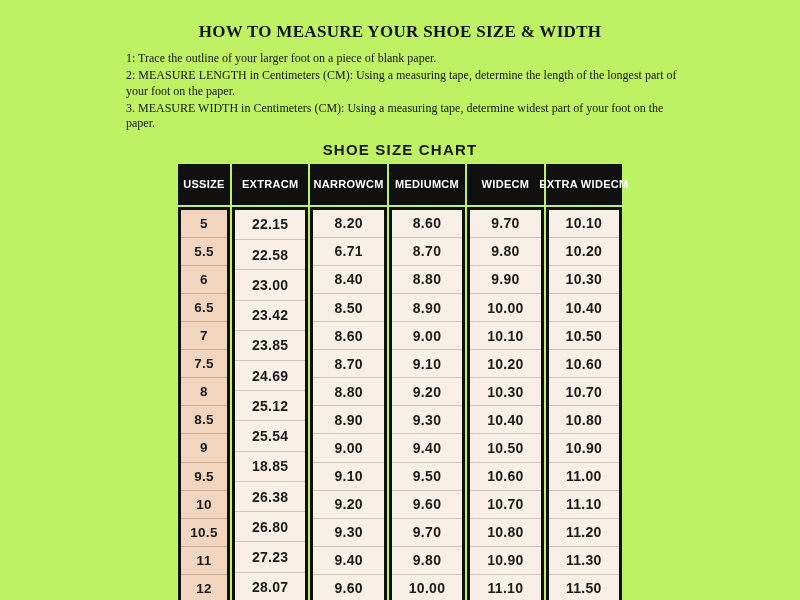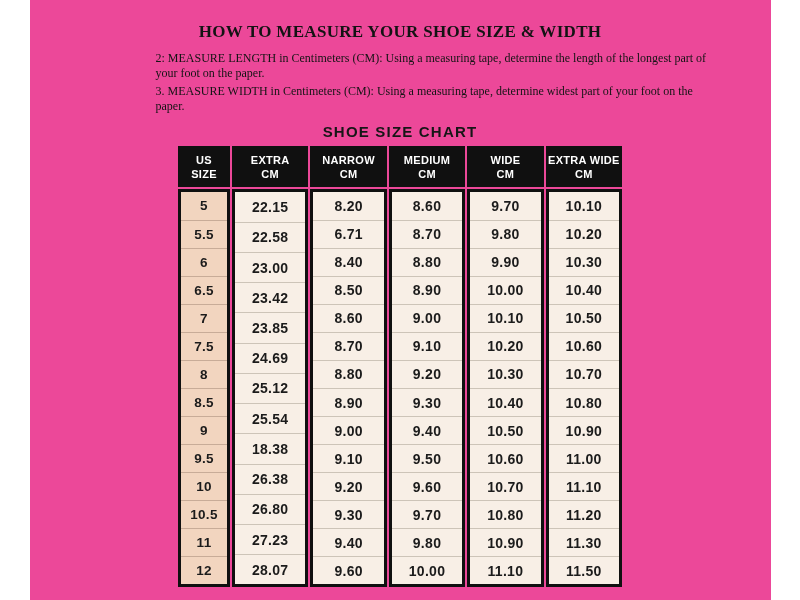--- a/index.html
+++ b/index.html
@@ -1,24 +1,24 @@
 <!DOCTYPE html>
 <html style="--header-bg: #101010; --header-text: #ffffff; --border: #101010; --size-col-bg: #f2d5bf; --data-col-bg: #f8efe6;"><head>
 <meta charset="utf-8">
 <style>
   * { margin: 0; padding: 0; box-sizing: border-box; }
   html, body { background: #ffffff; }
   body { font-family: "Liberation Sans", sans-serif; }
 
   .page {
     position: relative;
-    width: 741px;
+    width: 800px;
     height: 600px;
     margin: 0 auto;
-    background: #ec4899;
+    background: #bef264;
     overflow: hidden;
   }
 
   .title {
     font-family: "Liberation Serif", serif;
     font-size: 17px;
     font-weight: bold;
     letter-spacing: 0.3px;
     color: #131313;
     text-align: center;
@@ -58,21 +58,20 @@
     gap: 2px;
     min-width: 0;
   }
   .col-strip.size-col { flex: 0 0 52px; }
 
   .col-head {
     background: var(--header-bg, #101010);
     color: var(--header-text, #ffffff);
     height: 41px;
     display: flex;
-    flex-direction: column;
     align-items: center;
     justify-content: center;
     font-size: 11px;
     font-weight: bold;
     letter-spacing: 0.3px;
     line-height: 1.3;
     text-align: center;
     white-space: nowrap;
   }
 
@@ -100,20 +99,21 @@
   .size-col .cell { border-top-color: #c8ac98; font-size: 13.5px; }
 </style>
 </head>
 <body>
 
 <div class="page">
 
   <h1 class="title">HOW TO MEASURE YOUR SHOE SIZE &amp; WIDTH</h1>
 
   <div class="instructions">
+    <p>1: Trace the outline of your larger foot on a piece of blank paper.</p>
     <p>2: MEASURE LENGTH in Centimeters (CM): Using a measuring tape, determine the length of the longest part of your foot on the paper.</p>
     <p>3. MEASURE WIDTH in Centimeters (CM): Using a measuring tape, determine widest part of your foot on the paper.</p>
   </div>
 
   <h2 class="chart-heading">SHOE SIZE CHART</h2>
 
   <div class="size-table" id="size-table">
       <div class="col-strip size-col">
         <div class="col-head">
           <div>US</div>
@@ -143,21 +143,21 @@
         </div>
         <div class="col-body">
           <div class="cell">22.15</div>
           <div class="cell">22.58</div>
           <div class="cell">23.00</div>
           <div class="cell">23.42</div>
           <div class="cell">23.85</div>
           <div class="cell">24.69</div>
           <div class="cell">25.12</div>
           <div class="cell">25.54</div>
-          <div class="cell">18.38</div>
+          <div class="cell">18.85</div>
           <div class="cell">26.38</div>
           <div class="cell">26.80</div>
           <div class="cell">27.23</div>
           <div class="cell">28.07</div>
         </div>
       </div>
       <div class="col-strip">
         <div class="col-head">
           <div>NARROW</div>
           <div>CM</div>

